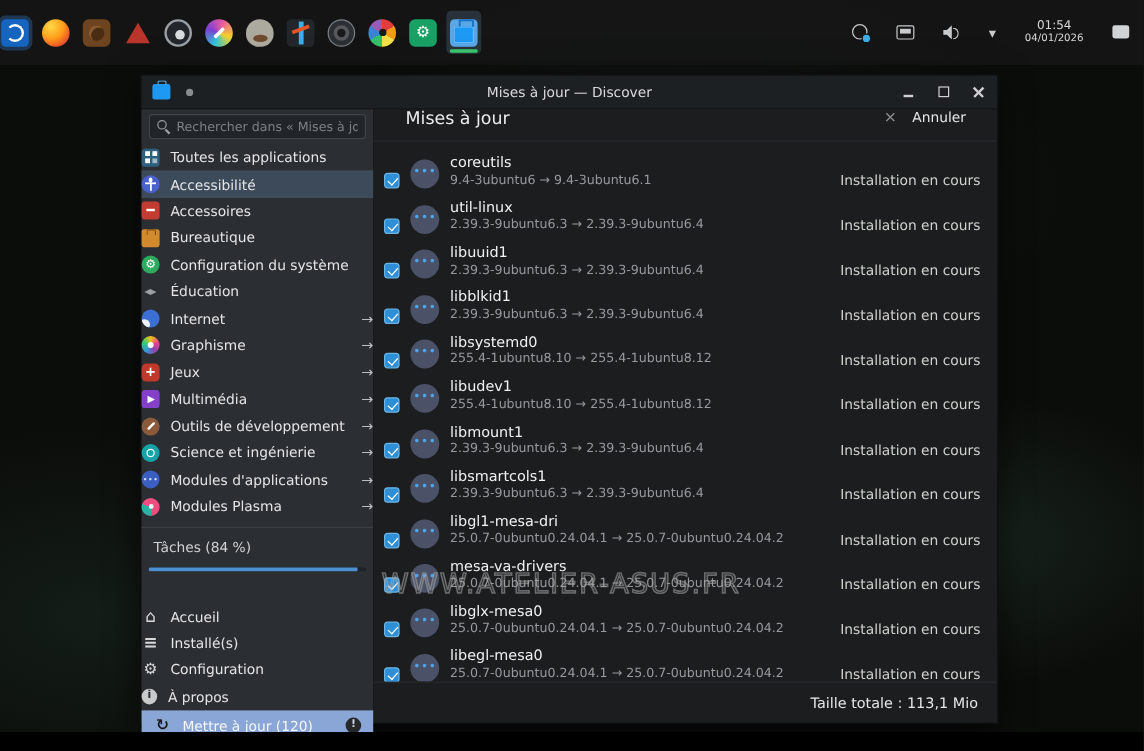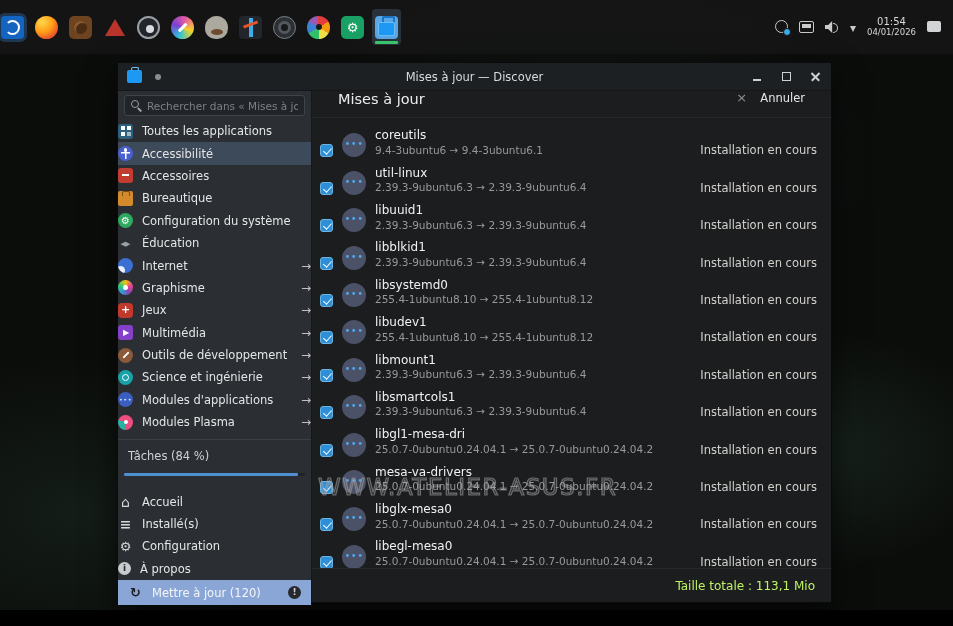--- a/index.html
+++ b/index.html
@@ -44,21 +44,21 @@
   .gi-lens{border-radius:50%;background:#2c3034;border:1.5px solid #7a8085}
   .gi-lens::after{content:'';width:7px;height:7px;border-radius:50%;background:#17191b;box-shadow:0 0 0 3px #55595e}
   .gi-pinwheel{border-radius:50%;background:conic-gradient(#e23c3c 0 60deg,#f39c12 0 120deg,#f1e04a 0 180deg,#34c06a 0 240deg,#3b82d4 0 300deg,#9b59b6 0)}
   .gi-pinwheel::after{content:'';width:6px;height:6px;border-radius:50%;background:#17191b}
   .gi-greentools{border-radius:5px;background:#19a065}
   .gi-greentools::after{content:'\2699';color:#fff;font-size:13px;line-height:1}
   .gi-discover{border-radius:4px;background:#5aa7e8}
   .gi-discover::before{content:'';position:absolute;top:0;left:7px;width:9px;height:5px;border:2px solid #1a73c4;border-bottom:none;border-radius:2px}
   .gi-discover::after{content:'';position:absolute;left:3px;top:6px;right:3px;bottom:3px;background:#1d99f3;border-radius:2px;box-shadow:inset 0 0 0 1px rgba(255,255,255,.35)}
   
-  .tray{margin-left:auto;display:flex;align-items:center;gap:11px;padding-right:6px}
+  .tray{margin-left:auto;display:flex;align-items:center;gap:24px;padding-right:6px}
   .tr-update{width:13px;height:13px;border:1.5px solid #c9cacb;border-radius:50%;position:relative}
   .tr-update::after{content:'';position:absolute;right:-4px;bottom:-4px;width:6px;height:6px;border-radius:50%;background:var(--accent);border:1px solid #151615}
   .tr-clipboard{width:15px;height:12px;border:1.5px solid #c9cacb;border-radius:2px;position:relative}
   .tr-clipboard::after{content:'';position:absolute;left:2px;top:2px;right:2px;height:4px;background:#c9cacb}
   .tr-volume{width:14px;height:12px;position:relative}
   .tr-volume::before{content:'';position:absolute;left:0;top:0;width:9px;height:12px;background:#c9cacb;
     clip-path:polygon(0 33%,35% 33%,80% 0,80% 100%,35% 67%,0 67%)}
   .tr-volume::after{content:'';position:absolute;right:1px;top:2px;width:4px;height:8px;border:1.5px solid #c9cacb;border-left:none;border-radius:0 6px 6px 0}
   .tr-chevron::before{content:'\25BE';color:#c9cacb;font-size:12px;line-height:1}
   .clock{display:flex;flex-direction:column;align-items:center;color:#d6d7d7;line-height:1.15}
@@ -133,21 +133,21 @@
   .si-home::after{content:'\2302';color:#d6d7d8;font-size:14px;line-height:1}
   .si-installed::after{content:'\2261';color:#d6d7d8;font-size:14px;line-height:1;font-weight:bold}
   .si-config::after{content:'\2699';color:#d6d7d8;font-size:13px;line-height:1}
   .si-about{background:#c9cacb;border-radius:50%;width:13px;height:13px}
   .si-about::after{content:'i';color:#26282a;font-size:9px;font-weight:bold;line-height:1}
   .si-updatec::after{content:'\21BB';color:#1c1c1c;font-size:13px;font-weight:bold;line-height:1}
   .sep{height:1px;background:#3a3f44;margin:6px 0 0;flex:0 0 auto}
   .tasks{padding:9px 10px 0;font-size:11.5px;color:#d0d1d2;flex:0 0 auto}
   .progress-track{margin:10px 6px 0;height:3px;background:#1f2226;border-radius:1px;flex:0 0 auto}
   .progress-fill{height:100%;background:var(--progress);border-radius:1px}
-  .nav{margin-top:14px}
+  .nav{margin-top:26px}
   .update-row{margin-top:auto;height:25px;background:var(--selection-light);display:flex;align-items:center;
     padding:0 10px;gap:9px;font-size:11.5px;color:#f4f6f9;flex:0 0 auto}
   .badge{margin-left:auto;width:13px;height:13px;border-radius:50%;background:#26282a;display:flex;align-items:center;justify-content:center}
   .badge::after{content:'!';color:#cfd6e2;font-size:9px;font-weight:bold;line-height:1}
   
   .content{flex:1;display:flex;flex-direction:column;min-width:0;background:#1b1d1f}
   .cheader{height:27px;flex:0 0 auto;display:flex;align-items:flex-start;padding:0 26px;border-bottom:1px solid #26292c}
   .cheader-title{font-size:14.5px;color:#ececec}
   .cancel-btn{margin-left:auto;display:flex;align-items:center;gap:13px;color:#e6e6e6;font-size:11.5px}
   .cancel-x{color:#8f9193}
@@ -155,21 +155,21 @@
   .pkg-list{flex:1;overflow:hidden;padding-top:2px}
   .pkg-row{height:37.4px;display:flex;align-items:flex-end;padding:0 14px 0 8px;gap:9px}
   .checkbox{width:13px;height:13px;border-radius:3px;background:var(--checkbox);border:1px solid #6cb4e4;position:relative;flex:0 0 auto}
   .checkbox::after{content:'';position:absolute;left:4px;top:1px;width:3.5px;height:7px;border:solid #fff;border-width:0 1.6px 1.6px 0;transform:rotate(42deg)}
   .pkg-icon{width:24px;height:24px;border-radius:50%;background:#4b5166;display:flex;align-items:center;justify-content:center;flex:0 0 auto}
   .pkg-icon::after{content:'\2022\2022\2022';color:#4fa5e8;font-size:10px;letter-spacing:.5px;line-height:1;margin-top:-2px}
   .pkg-text{display:flex;flex-direction:column;line-height:1.3;min-width:0}
   .pkg-name{font-size:12px;color:#f1f1f1;white-space:nowrap}
   .pkg-version{font-size:10.5px;color:#97999c;white-space:nowrap}
   .pkg-status{margin-left:auto;font-size:11.5px;color:#d3d1ce;white-space:nowrap}
-  .cfooter{height:34px;flex:0 0 auto;border-top:1px solid #26292c;display:flex;align-items:center;justify-content:flex-end;padding:0 16px;font-size:12px;color:#bef264}
+  .cfooter{height:34px;flex:0 0 auto;border-top:1px solid #26292c;display:flex;align-items:center;justify-content:flex-end;padding:0 16px;font-size:12px;color:#e5e5e5}
   
   .watermark{position:absolute;left:318px;top:474px;font-size:23px;font-weight:normal;letter-spacing:1.5px;
     color:rgba(190,190,190,.12);-webkit-text-stroke:1.2px rgba(165,165,165,.55);white-space:nowrap;z-index:5;pointer-events:none}
   .bottom-strip{position:absolute;left:0;bottom:0;width:100%;height:16px;background:#000}
 </style>
 </head>
 <body>
 
 <div class="taskbar">
   <div class="taskbar-apps">

